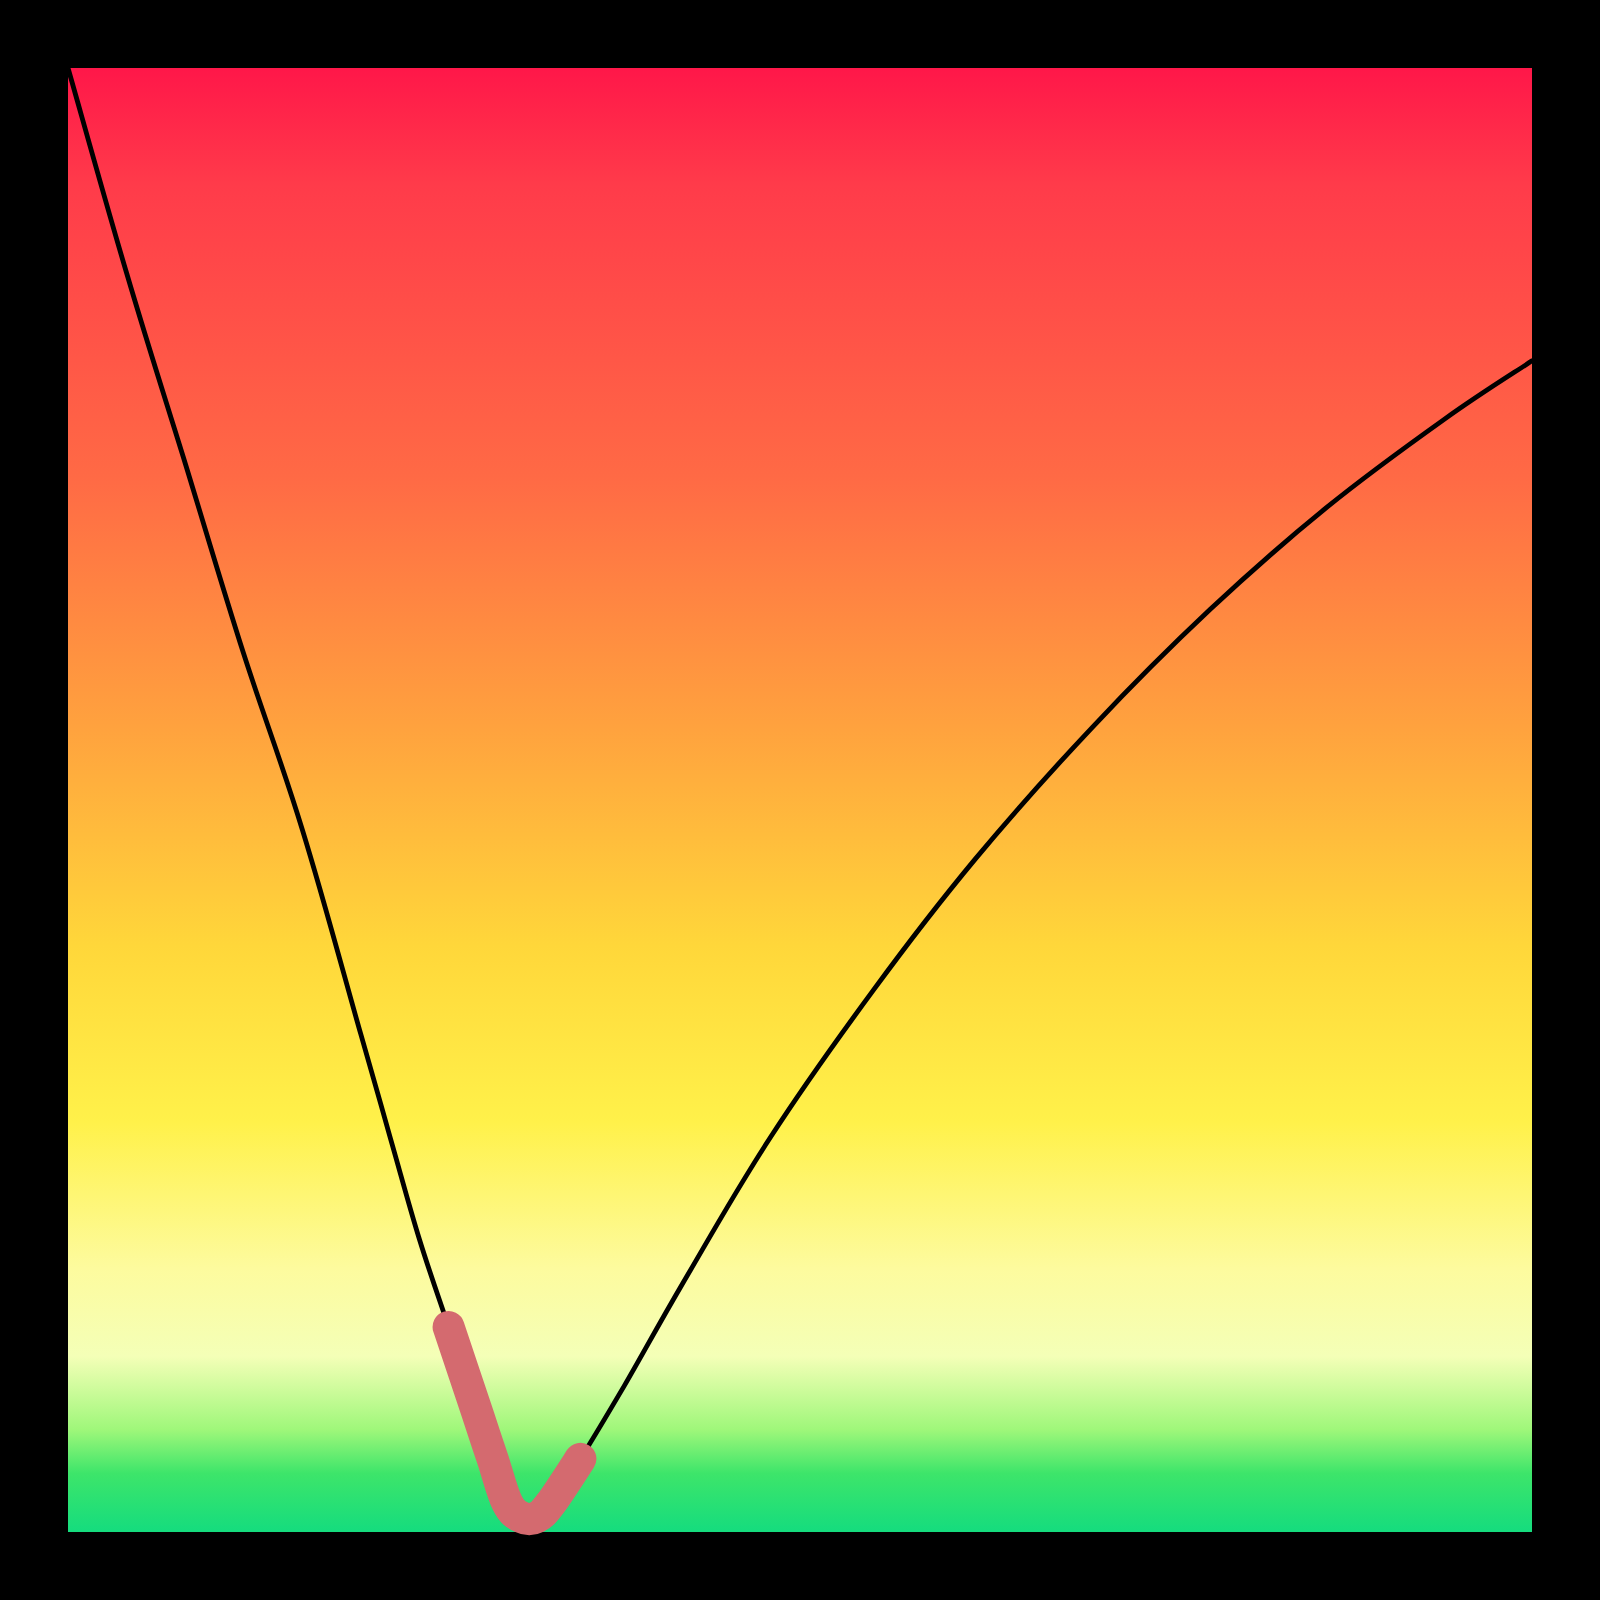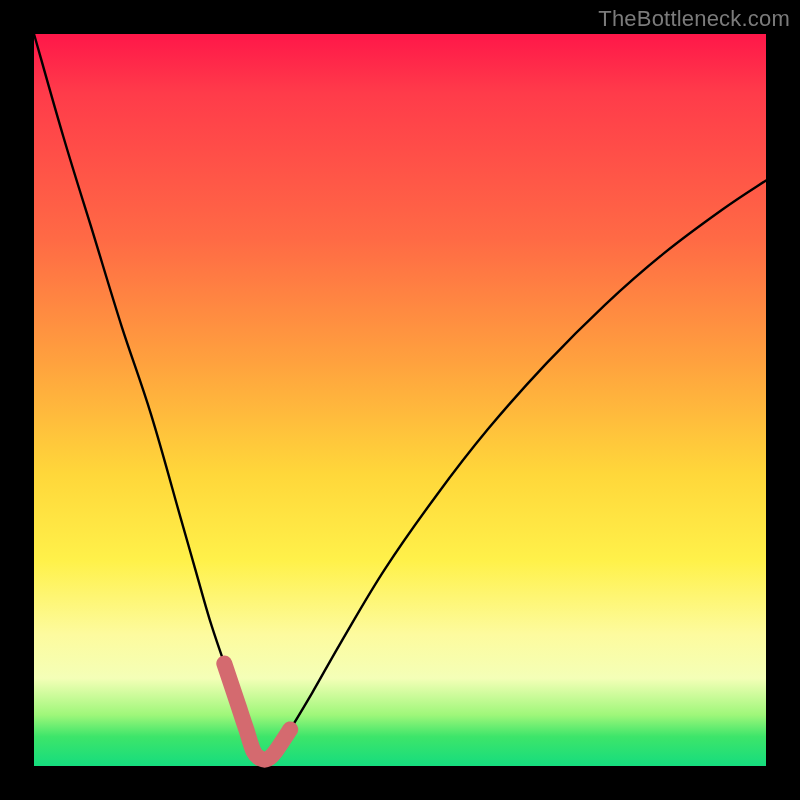--- a/index.html
+++ b/index.html
@@ -58,21 +58,20 @@
     width: 732px;
     height: 732px;
     overflow: visible;
   }
 </style>
 </head>
 <body>
 
 <div class="frame">
 
-  <div class="watermark">TheBottleneck.com</div>
 
   <div class="plot">
     <svg class="curves" viewBox="0 0 732 732" preserveAspectRatio="none">
       <path fill="none" stroke="#000" stroke-width="2.4" stroke-linecap="round" d="M 0.0 0.0 C 5.3 18.4, 18.7 66.9, 29.3 102.5 C 39.8 138.1, 48.0 163.4, 58.6 197.6 C 69.1 231.9, 77.3 259.9, 87.8 292.8 C 98.4 325.7, 106.6 346.4, 117.1 380.6 C 127.7 414.9, 138.5 455.5, 146.4 483.1 C 154.3 510.8, 155.8 515.9, 161.0 534.4 C 166.3 552.8, 170.4 568.5, 175.7 585.6 C 181.0 602.7, 185.0 613.7, 190.3 629.5 C 195.6 645.3, 201.0 661.6, 205.0 673.4 C 208.9 685.3, 209.6 687.5, 212.3 695.4 C 214.9 703.3, 217.0 712.1, 219.6 717.4 C 222.2 722.6, 224.3 723.4, 226.9 724.7 C 229.6 726.0, 231.6 726.0, 234.2 724.7 C 236.9 723.4, 237.6 722.6, 241.6 717.4 C 245.5 712.1, 249.6 705.9, 256.2 695.4 C 262.8 684.9, 268.9 674.6, 278.2 658.8 C 287.4 643.0, 294.3 630.0, 307.4 607.6 C 320.6 585.2, 334.2 560.7, 351.4 534.4 C 368.5 508.0, 384.2 486.2, 402.6 461.2 C 421.0 436.1, 434.1 419.0, 453.8 395.3 C 473.6 371.6, 491.3 351.8, 512.4 329.4 C 533.5 307.0, 549.9 290.6, 571.0 270.8 C 592.0 251.1, 608.4 236.7, 629.5 219.6 C 650.6 202.5, 669.6 188.9, 688.1 175.7 C 706.5 162.5, 724.1 151.7, 732.0 146.4"></path>
       <path fill="none" stroke="#d46a6f" stroke-width="16" stroke-linecap="round" stroke-linejoin="round" d="M 190.3 629.5 C 193.0 637.4, 201.0 661.6, 205.0 673.4 C 208.9 685.3, 209.6 687.5, 212.3 695.4 C 214.9 703.3, 217.0 712.1, 219.6 717.4 C 222.2 722.6, 224.3 723.4, 226.9 724.7 C 229.6 726.0, 231.6 726.0, 234.2 724.7 C 236.9 723.4, 237.6 722.6, 241.6 717.4 C 245.5 712.1, 253.6 699.4, 256.2 695.4"></path>
     </svg>
   </div>
 
 </div>
 

